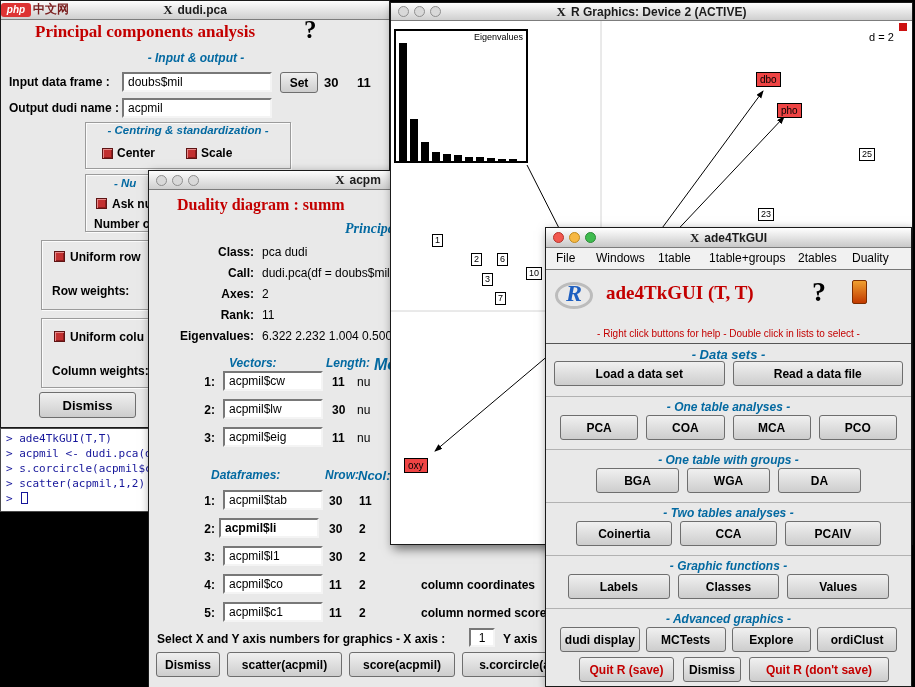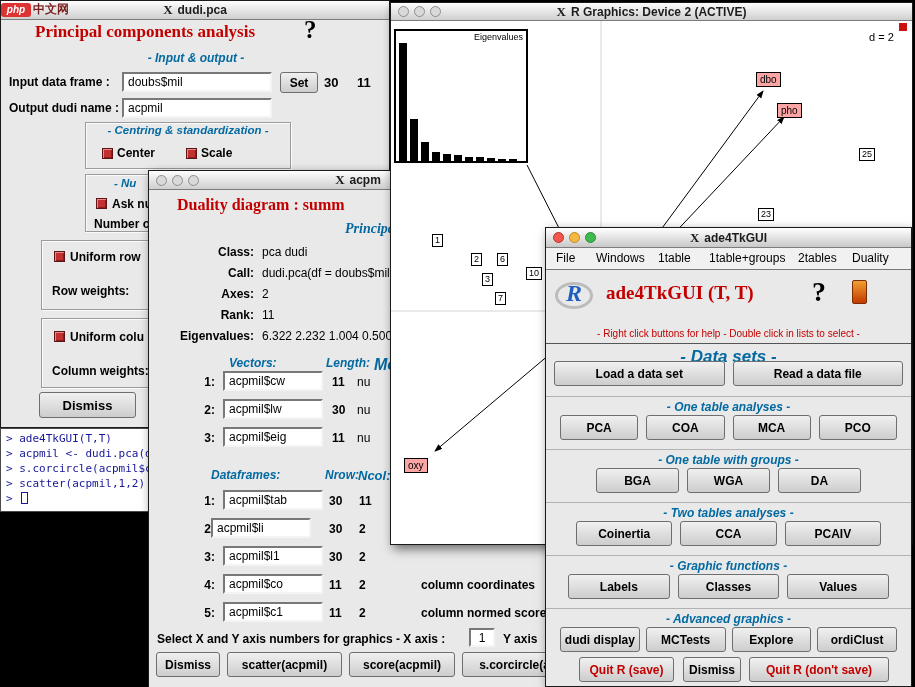--- a/index.html
+++ b/index.html
@@ -28,21 +28,21 @@
            border: 2px solid; border-color: #787878 #f4f4f4 #f4f4f4 #787878; font-family: "Liberation Sans", sans-serif; }
   .tbtn { position: absolute; display: flex; align-items: center; justify-content: center;
           background: linear-gradient(#f0f0f0, #cdcdcd); border: 1px solid #6e6e6e; border-radius: 3px;
           font-size: 12px; font-weight: bold; color: #000; white-space: nowrap; cursor: default; }
   .group { position: absolute; border: 1px solid #9b9b9b; box-shadow: inset 1px 1px 0 #fbfbfb, 1px 1px 0 #fbfbfb; }
   .checkbox { position: absolute; width: 11px; height: 11px; background: #c23030; border: 1px solid #5e1414;
               box-shadow: inset 1px 1px 0 #e58a8a, inset -1px -1px 0 #8c1d1d; }
 
   .smallbox { position: absolute; border: 1px solid #000; background: #fff; font-size: 9px;
               line-height: 11px; padding: 0 2px; color: #000; white-space: nowrap; }
-  .colbox   { position: absolute; border: 1px solid #000; background: #fca5a5; font-size: 10px;
+  .colbox   { position: absolute; border: 1px solid #000; background: #ef4444; font-size: 10px;
               line-height: 13px; padding: 0 3px; color: #000; white-space: nowrap; }
 
   .menu-item { position: absolute; top: 3px; font-size: 12px; color: #000; white-space: nowrap; }
   .sep { position: absolute; left: 0; right: 0; height: 1px; background: #b2b2b2; }
   .btnrow { position: absolute; left: 0; right: 0; height: 25px; display: flex; gap: 8px; }
   .btnrow .tbtn { position: static; flex: 1; }
   .console-line { position: absolute; left: 5px; font-family: "DejaVu Sans Mono", monospace;
                   font-size: 11px; color: #16169a; white-space: nowrap; }
 </style>
 </head>
@@ -154,21 +154,21 @@
     <div class="abs blue" style="left:62px;top:297px;font-size:12px">Dataframes:</div>
     <div class="abs blue" style="left:176px;top:297px;font-size:12px">Nrow:</div>
     <div class="abs blue" style="left:209px;top:297px;font-size:13px">Ncol:</div>
 
     <div class="abs lbl" style="left:40px;top:323px;width:26px;text-align:right;font-size:12px">1:</div>
     <input class="field" style="left: 74px; top: 319px; width: 100px; height: 20px;" value="acpmil$tab">
     <div class="abs lbl" style="left:180px;top:323px;font-size:12px">30</div>
     <div class="abs lbl" style="left:210px;top:323px;font-size:12px">11</div>
 
     <div class="abs lbl" style="left:40px;top:351px;width:26px;text-align:right;font-size:12px">2:</div>
-    <input class="field" style="left: 62px; top: 347px; width: 100px; height: 20px;" value="acpmil$li">
+    <input class="field" style="left: 70px; top: 347px; width: 100px; height: 20px; font-weight: bold;" value="acpmil$li">
     <div class="abs lbl" style="left:180px;top:351px;font-size:12px">30</div>
     <div class="abs lbl" style="left:210px;top:351px;font-size:12px">2</div>
 
     <div class="abs lbl" style="left:40px;top:379px;width:26px;text-align:right;font-size:12px">3:</div>
     <input class="field" style="left: 74px; top: 375px; width: 100px; height: 20px;" value="acpmil$l1">
     <div class="abs lbl" style="left:180px;top:379px;font-size:12px">30</div>
     <div class="abs lbl" style="left:210px;top:379px;font-size:12px">2</div>
 
     <div class="abs lbl" style="left:40px;top:407px;width:26px;text-align:right;font-size:12px">4:</div>
     <input class="field" style="left: 74px; top: 403px; width: 100px; height: 20px;" value="acpmil$co">
@@ -275,21 +275,21 @@
 
     <div style="position:absolute;left:9px;top:54px;width:38px;height:27px;border:3px solid #bcbcbc;border-radius:50%"></div>
     <div class="abs" style="left:20px;top:52px;font-family:'Liberation Serif',serif;font-style:italic;font-weight:bold;font-size:24px;color:#1e5fc0">R</div>
     <div class="abs red-heading" style="left:60px;top:54px;font-size:19px">ade4TkGUI (T, T)</div>
     <div class="abs" style="left:266px;top:48px;font-family:'Liberation Serif',serif;font-size:28px;font-weight:bold">?</div>
     <div class="abs" style="left:306px;top:52px;width:15px;height:24px;background:linear-gradient(#f0a030,#c23a00);border:1px solid #7c2d00;border-radius:2px"></div>
 
     <div class="abs" style="left:0;top:100px;width:100%;text-align:center;font-size:10px;color:#c30000;white-space:nowrap">- Right click buttons for help - Double click in lists to select -</div>
     <div class="sep" style="top:115px;background:#555"></div>
 
-    <div class="abs blue" style="left:0;top:119px;width:100%;text-align:center;font-size:17px">- Data sets -</div>
+    <div class="abs blue" style="left:0;top:119px;width:100%;text-align:center;font-size:13px">- Data sets -</div>
     <div class="btnrow" style="top:133px;padding:0 8px">
       <div class="tbtn">Load a data set</div>
       <div class="tbtn">Read a data file</div>
     </div>
 
     <div class="sep" style="top:168px"></div>
     <div class="abs blue" style="left:0;top:172px;width:100%;text-align:center;font-size:12px">- One table analyses -</div>
     <div class="btnrow" style="top:187px;padding:0 14px">
       <div class="tbtn">PCA</div>
       <div class="tbtn">COA</div>

